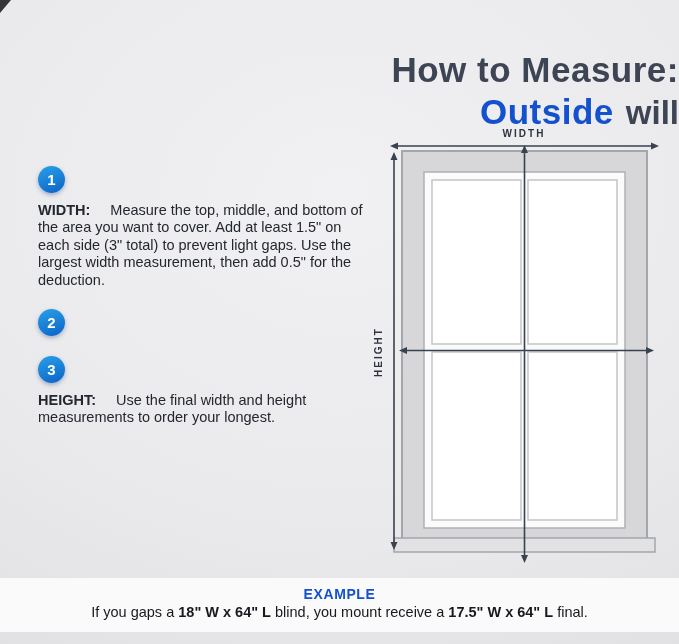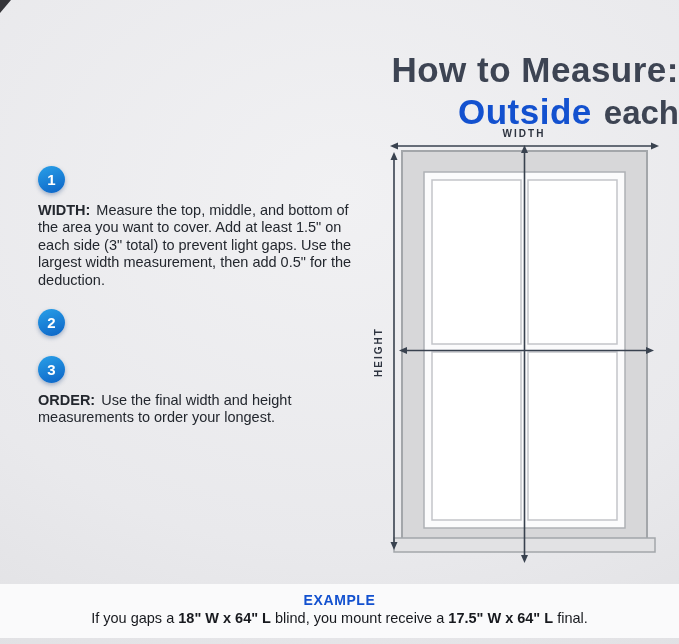--- a/index.html
+++ b/index.html
@@ -36,68 +36,68 @@
   .step  { margin-bottom:20px; }
   .step-badge {
     width:27px; height:27px; border-radius:50%;
     background:linear-gradient(160deg,#29a0e8 0%, #0c63c6 100%);
     color:#ffffff; font-size:15px; font-weight:700;
     display:flex; align-items:center; justify-content:center;
     box-shadow:0 2px 4px rgba(20,60,120,.35);
     margin-bottom:9px;
   }
   .step-text { font-size:14.5px; line-height:1.2; color:#23272e; margin:0; }
-  .step-label { font-weight:700; margin-right:6px; }
+  .step-label { font-weight:700; margin-right:20px; }
 
   
   .diagram { position:absolute; left:372px; top:126px; }
 
   
   .example-strip {
-    position:absolute; left:0; bottom:6px; width:100%; height:54px;
+    position:absolute; left:0; bottom:12px; width:100%; height:54px;
     background:#fafafb; text-align:center;
   }
   .example-heading {
     margin:8px 0 2px; font-size:14px; font-weight:800;
     color:#1351cf; letter-spacing:.6px;
   }
   .example-text { margin:0; font-size:14.5px; color:#17191e; }
   .bold { font-weight:700; }
 </style>
 </head>
 <body>
 
 <div id="app">
 
   <div class="corner-artifact"></div>
 
   <div class="title-block">
     <div class="title-line1">How to Measure:</div>
     <div class="title-line2">
-      <span class="title-accent">Outside</span><span class="title-rest">each</span>
+      <span class="title-accent">Outside</span><span class="title-rest">will</span>
     </div>
   </div>
 
   <div class="steps">
 
     <div class="step">
       <div class="step-badge">1</div>
       <p class="step-text">
         <span class="step-label">WIDTH:</span><span>Measure the top, middle, and bottom of the area you want to cover. Add at least 1.5" on each side (3" total) to prevent light gaps. Use the largest width measurement, then add 0.5" for the deduction.</span>
       </p>
     </div>
 
     <div class="step">
       <div class="step-badge">2</div>
     </div>
 
     <div class="step">
       <div class="step-badge">3</div>
       <p class="step-text">
-        <span class="step-label">ORDER:</span><span>Use the final width and height measurements to order your longest.</span>
+        <span class="step-label">HEIGHT:</span><span>Use the final width and height measurements to order your longest.</span>
       </p>
     </div>
 
   </div>
 
   <div class="diagram">
     <svg width="302" height="452" viewBox="0 0 302 452">
 
       <g>
         <rect x="30" y="25" width="245" height="400" fill="#d7d7d9" stroke="#a3a6aa" stroke-width="2"></rect>

